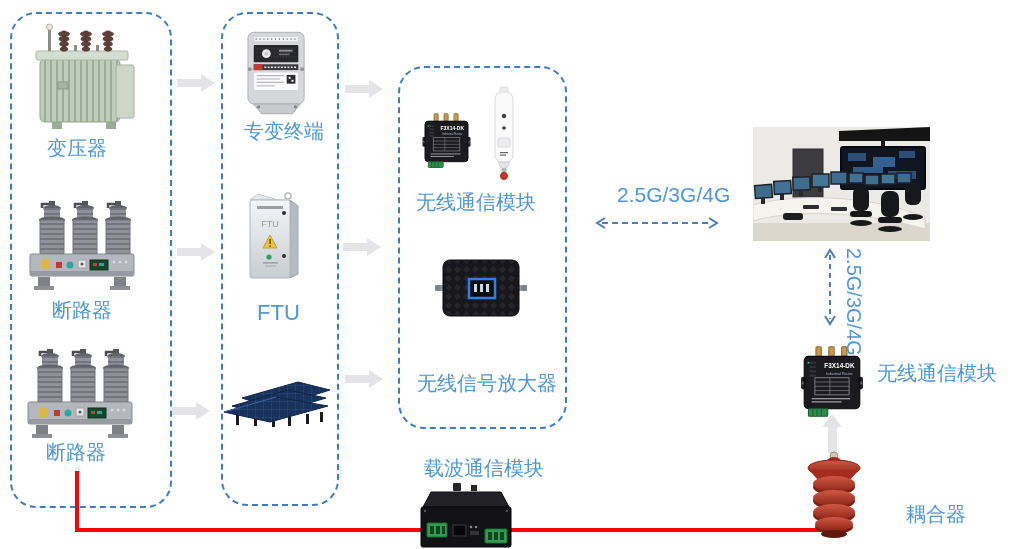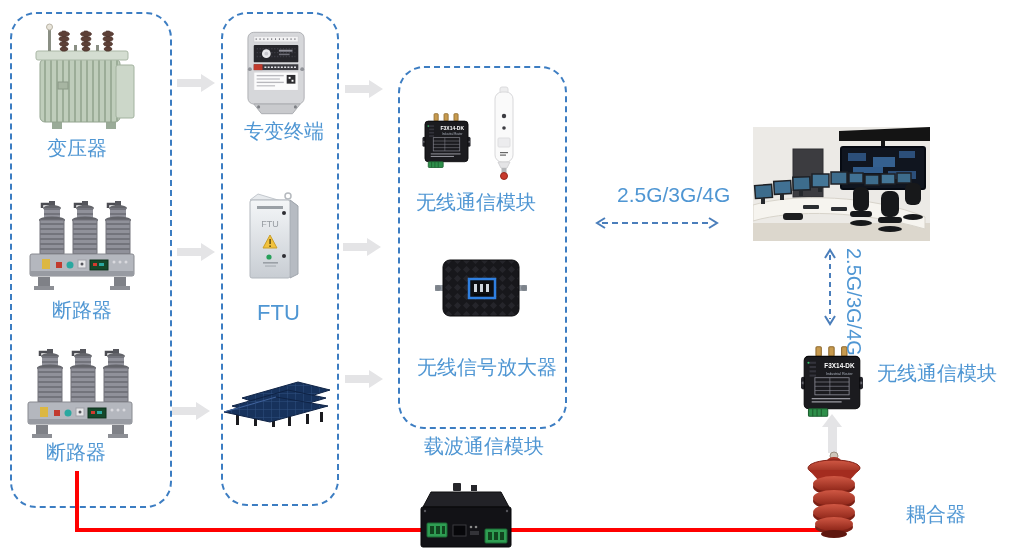--- a/index.html
+++ b/index.html
@@ -326,21 +326,21 @@
       <rect x="83" y="29" width="9" height="6" fill="#9aa0a8"></rect>
         <circle cx="89" cy="32" r="3" fill="#7d838b"></circle>
       <rect x="8" y="4" width="76" height="56" rx="7" fill="url(#pat-diam)" stroke="#0b0b0d"></rect>
       <rect x="34" y="23" width="26" height="19" fill="#0c0e12" stroke="#2f7fe0" stroke-width="2.5"></rect>
       <rect x="39" y="28" width="3" height="8" fill="#cfd6de"></rect>
         <rect x="45" y="28" width="3" height="8" fill="#cfd6de"></rect>
         <rect x="51" y="28" width="3" height="8" fill="#cfd6de"></rect>
       <rect x="39" y="38" width="15" height="1.5" fill="#7c8term" opacity="0.7"></rect>
     </svg>
   </div>
-  <div class="label" style="left:417px;top:356px;">无线信号放大器</div>
+  <div class="label" style="left:417px;top:372px;">无线信号放大器</div>
 
   <div class="garrow" style="left:177px;top:74px;">
       <div class="b"></div>
       <div class="h"></div>
     </div>
   <div class="garrow" style="left:177px;top:243px;">
       <div class="b"></div>
       <div class="h"></div>
     </div>
   <div class="garrow" style="left:172px;top:402px;">
@@ -474,21 +474,21 @@
         <ellipse cx="35" cy="67" rx="21" ry="8" fill="#7c2015"></ellipse>
           <ellipse cx="35" cy="64" rx="21" ry="8" fill="url(#grad-red)"></ellipse>
         <ellipse cx="35" cy="79" rx="19" ry="7" fill="#7c2015"></ellipse>
           <ellipse cx="35" cy="76" rx="19" ry="7" fill="url(#grad-red)"></ellipse>
       </g>
       <ellipse cx="35" cy="86" rx="13" ry="4" fill="#5f170f"></ellipse>
     </svg>
   </div>
   <div class="label" style="left:889px;top:503px;margin-left:17px;">耦合器</div>
 
-  <div class="label" style="left:424px;top:435px;">载波通信模块</div>
+  <div class="label" style="left:424px;top:457px;">载波通信模块</div>
   <div class="device" style="left:417px;top:483px;width:98px;height:66px;">
     <svg viewBox="0 0 98 66">
       <rect x="36" y="0" width="8" height="8" rx="1" fill="#26262a"></rect>
         <rect x="54" y="2" width="6" height="6" fill="#26262a"></rect>
       <polygon points="6,24 92,24 84,9 14,9" fill="#222227" stroke="#0e0e10"></polygon>
       <rect x="4" y="24" width="90" height="40" rx="2" fill="#121216" stroke="#060608"></rect>
       <rect x="10" y="40" width="20" height="14" rx="1" fill="#2f9e53" stroke="#1b6a34"></rect>
       <rect x="13" y="43" width="4" height="8" fill="#11451f"></rect>
         <rect x="19" y="43" width="4" height="8" fill="#11451f"></rect>
         <rect x="25" y="43" width="3" height="8" fill="#11451f"></rect>

